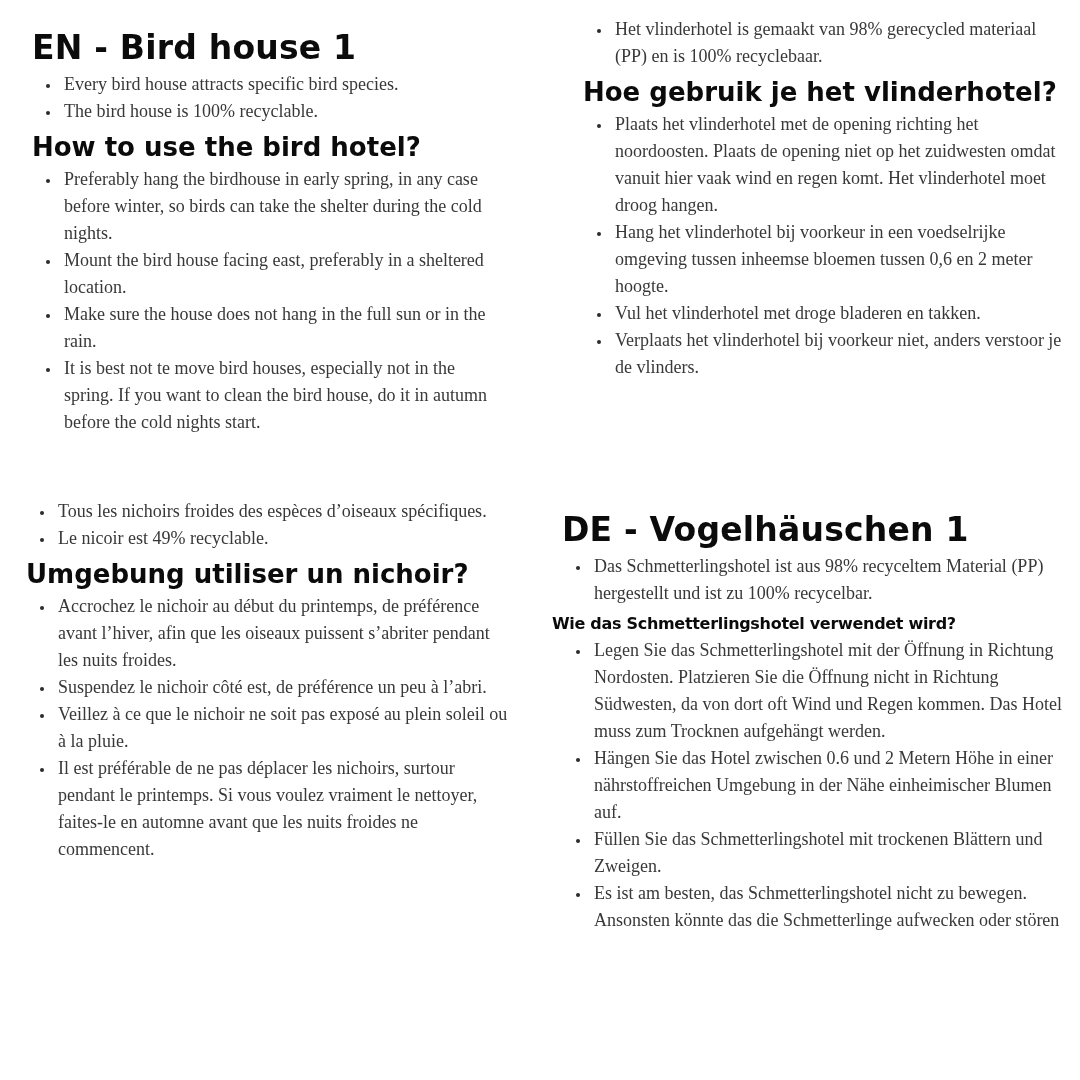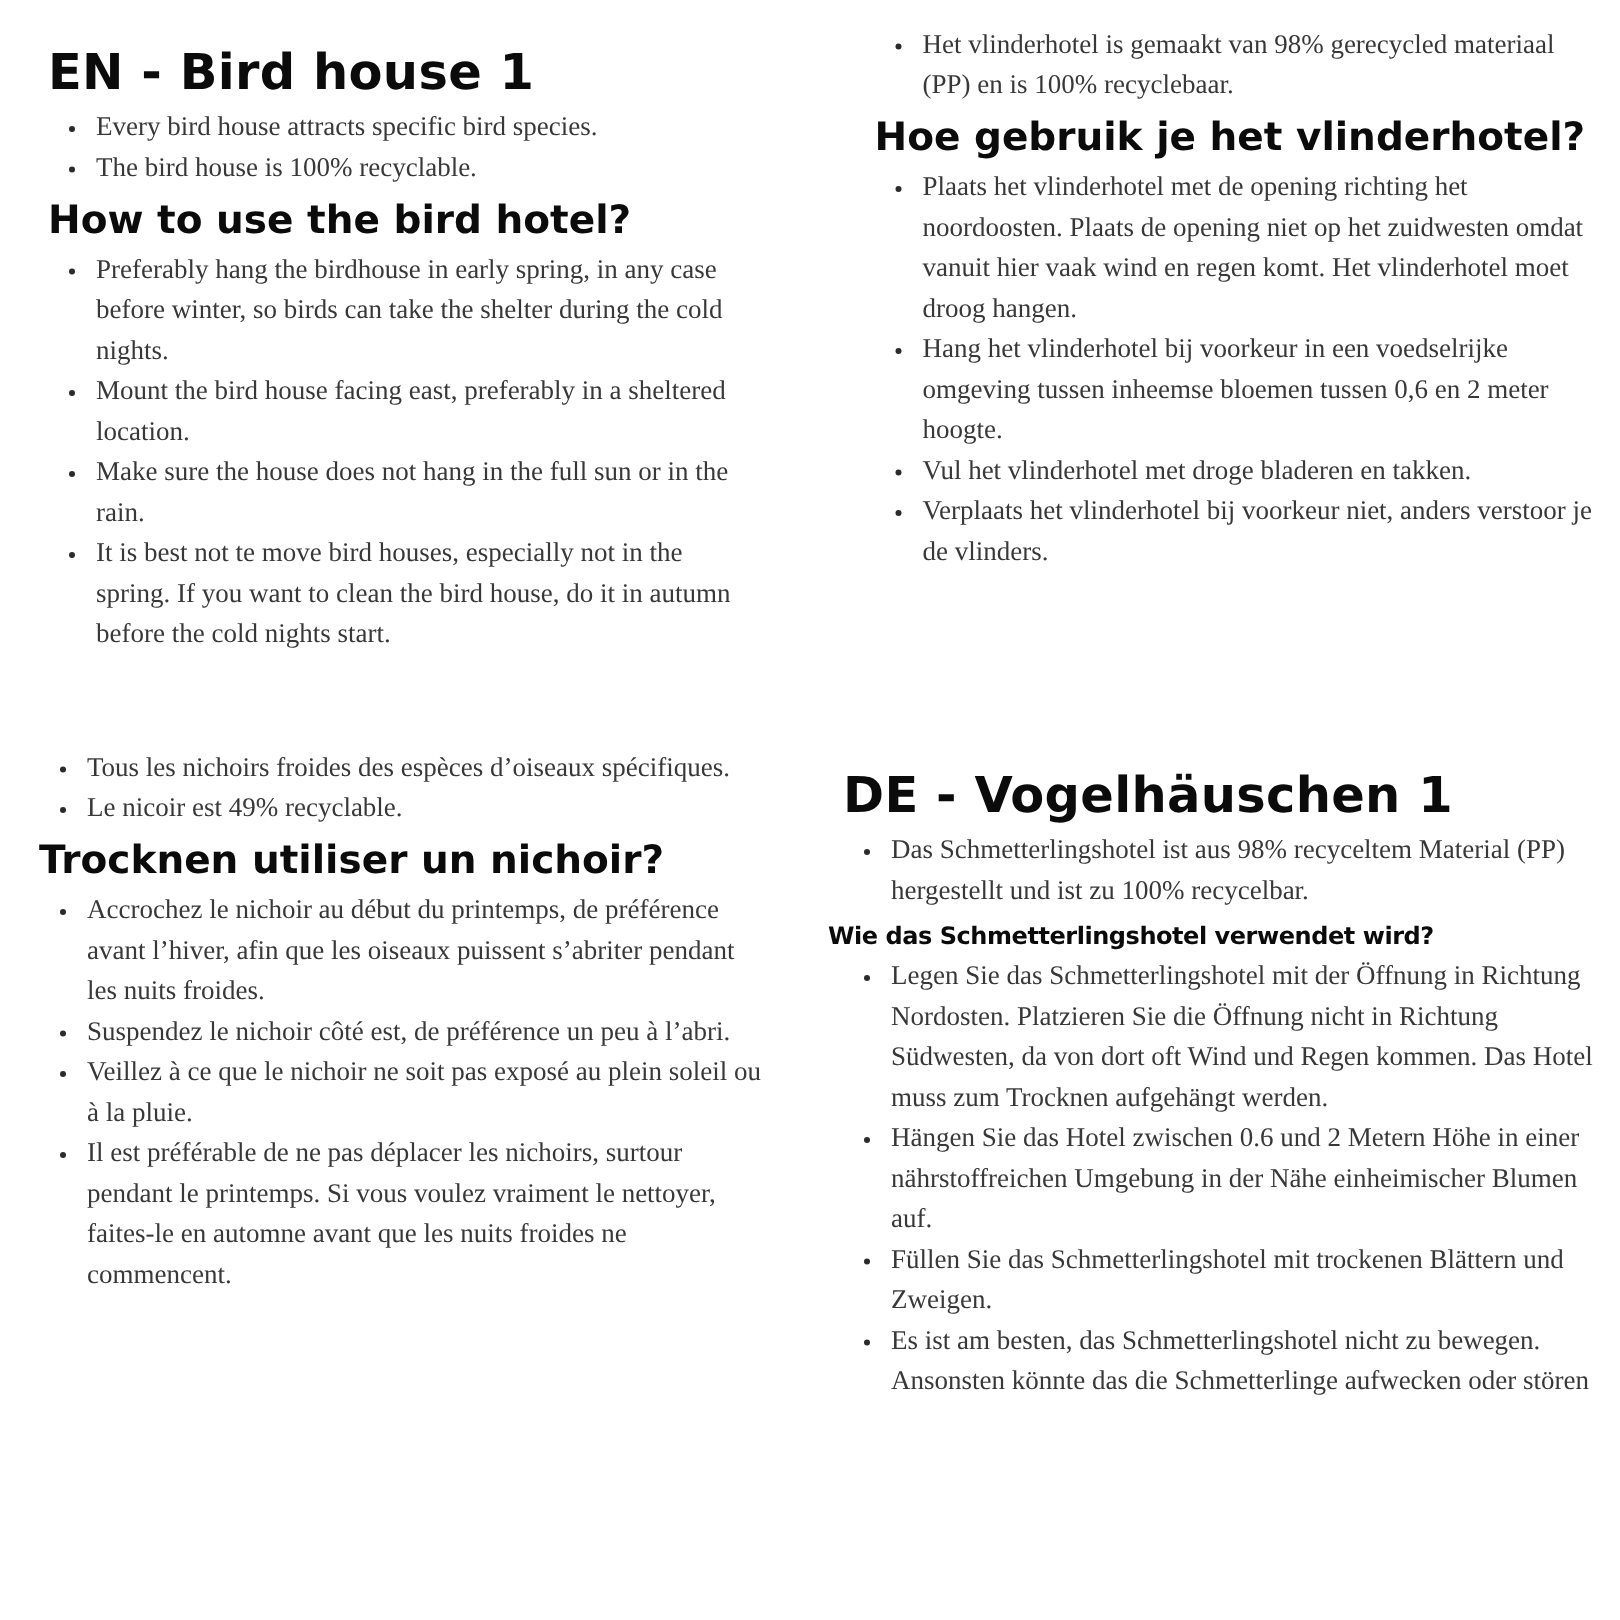--- a/index.html
+++ b/index.html
@@ -92,21 +92,21 @@
       <li>Vul het vlinderhotel met droge bladeren en takken.</li>
       <li>Verplaats het vlinderhotel bij voorkeur niet, anders verstoor je de vlinders.</li>
     </ul>
   </section>
 
   <section class="sec sec-fr">
     <ul class="bullets">
       <li>Tous les nichoirs froides des espèces d’oiseaux spécifiques.</li>
       <li>Le nicoir est 49% recyclable.</li>
     </ul>
-    <h2 class="subhead">Trocknen utiliser un nichoir?</h2>
+    <h2 class="subhead">Umgebung utiliser un nichoir?</h2>
     <ul class="bullets">
       <li>Accrochez le nichoir au début du printemps, de préférence avant l’hiver, afin que les oiseaux puissent s’abriter pendant les nuits froides.</li>
       <li>Suspendez le nichoir côté est, de préférence un peu à l’abri.</li>
       <li>Veillez à ce que le nichoir ne soit pas exposé au plein soleil ou à la pluie.</li>
       <li>Il est préférable de ne pas déplacer les nichoirs, surtour pendant le printemps. Si vous voulez vraiment le nettoyer, faites-le en automne avant que les nuits froides ne commencent.</li>
     </ul>
   </section>
 
   <section class="sec sec-de">
     <h1 class="title">DE - Vogelhäuschen 1</h1>

